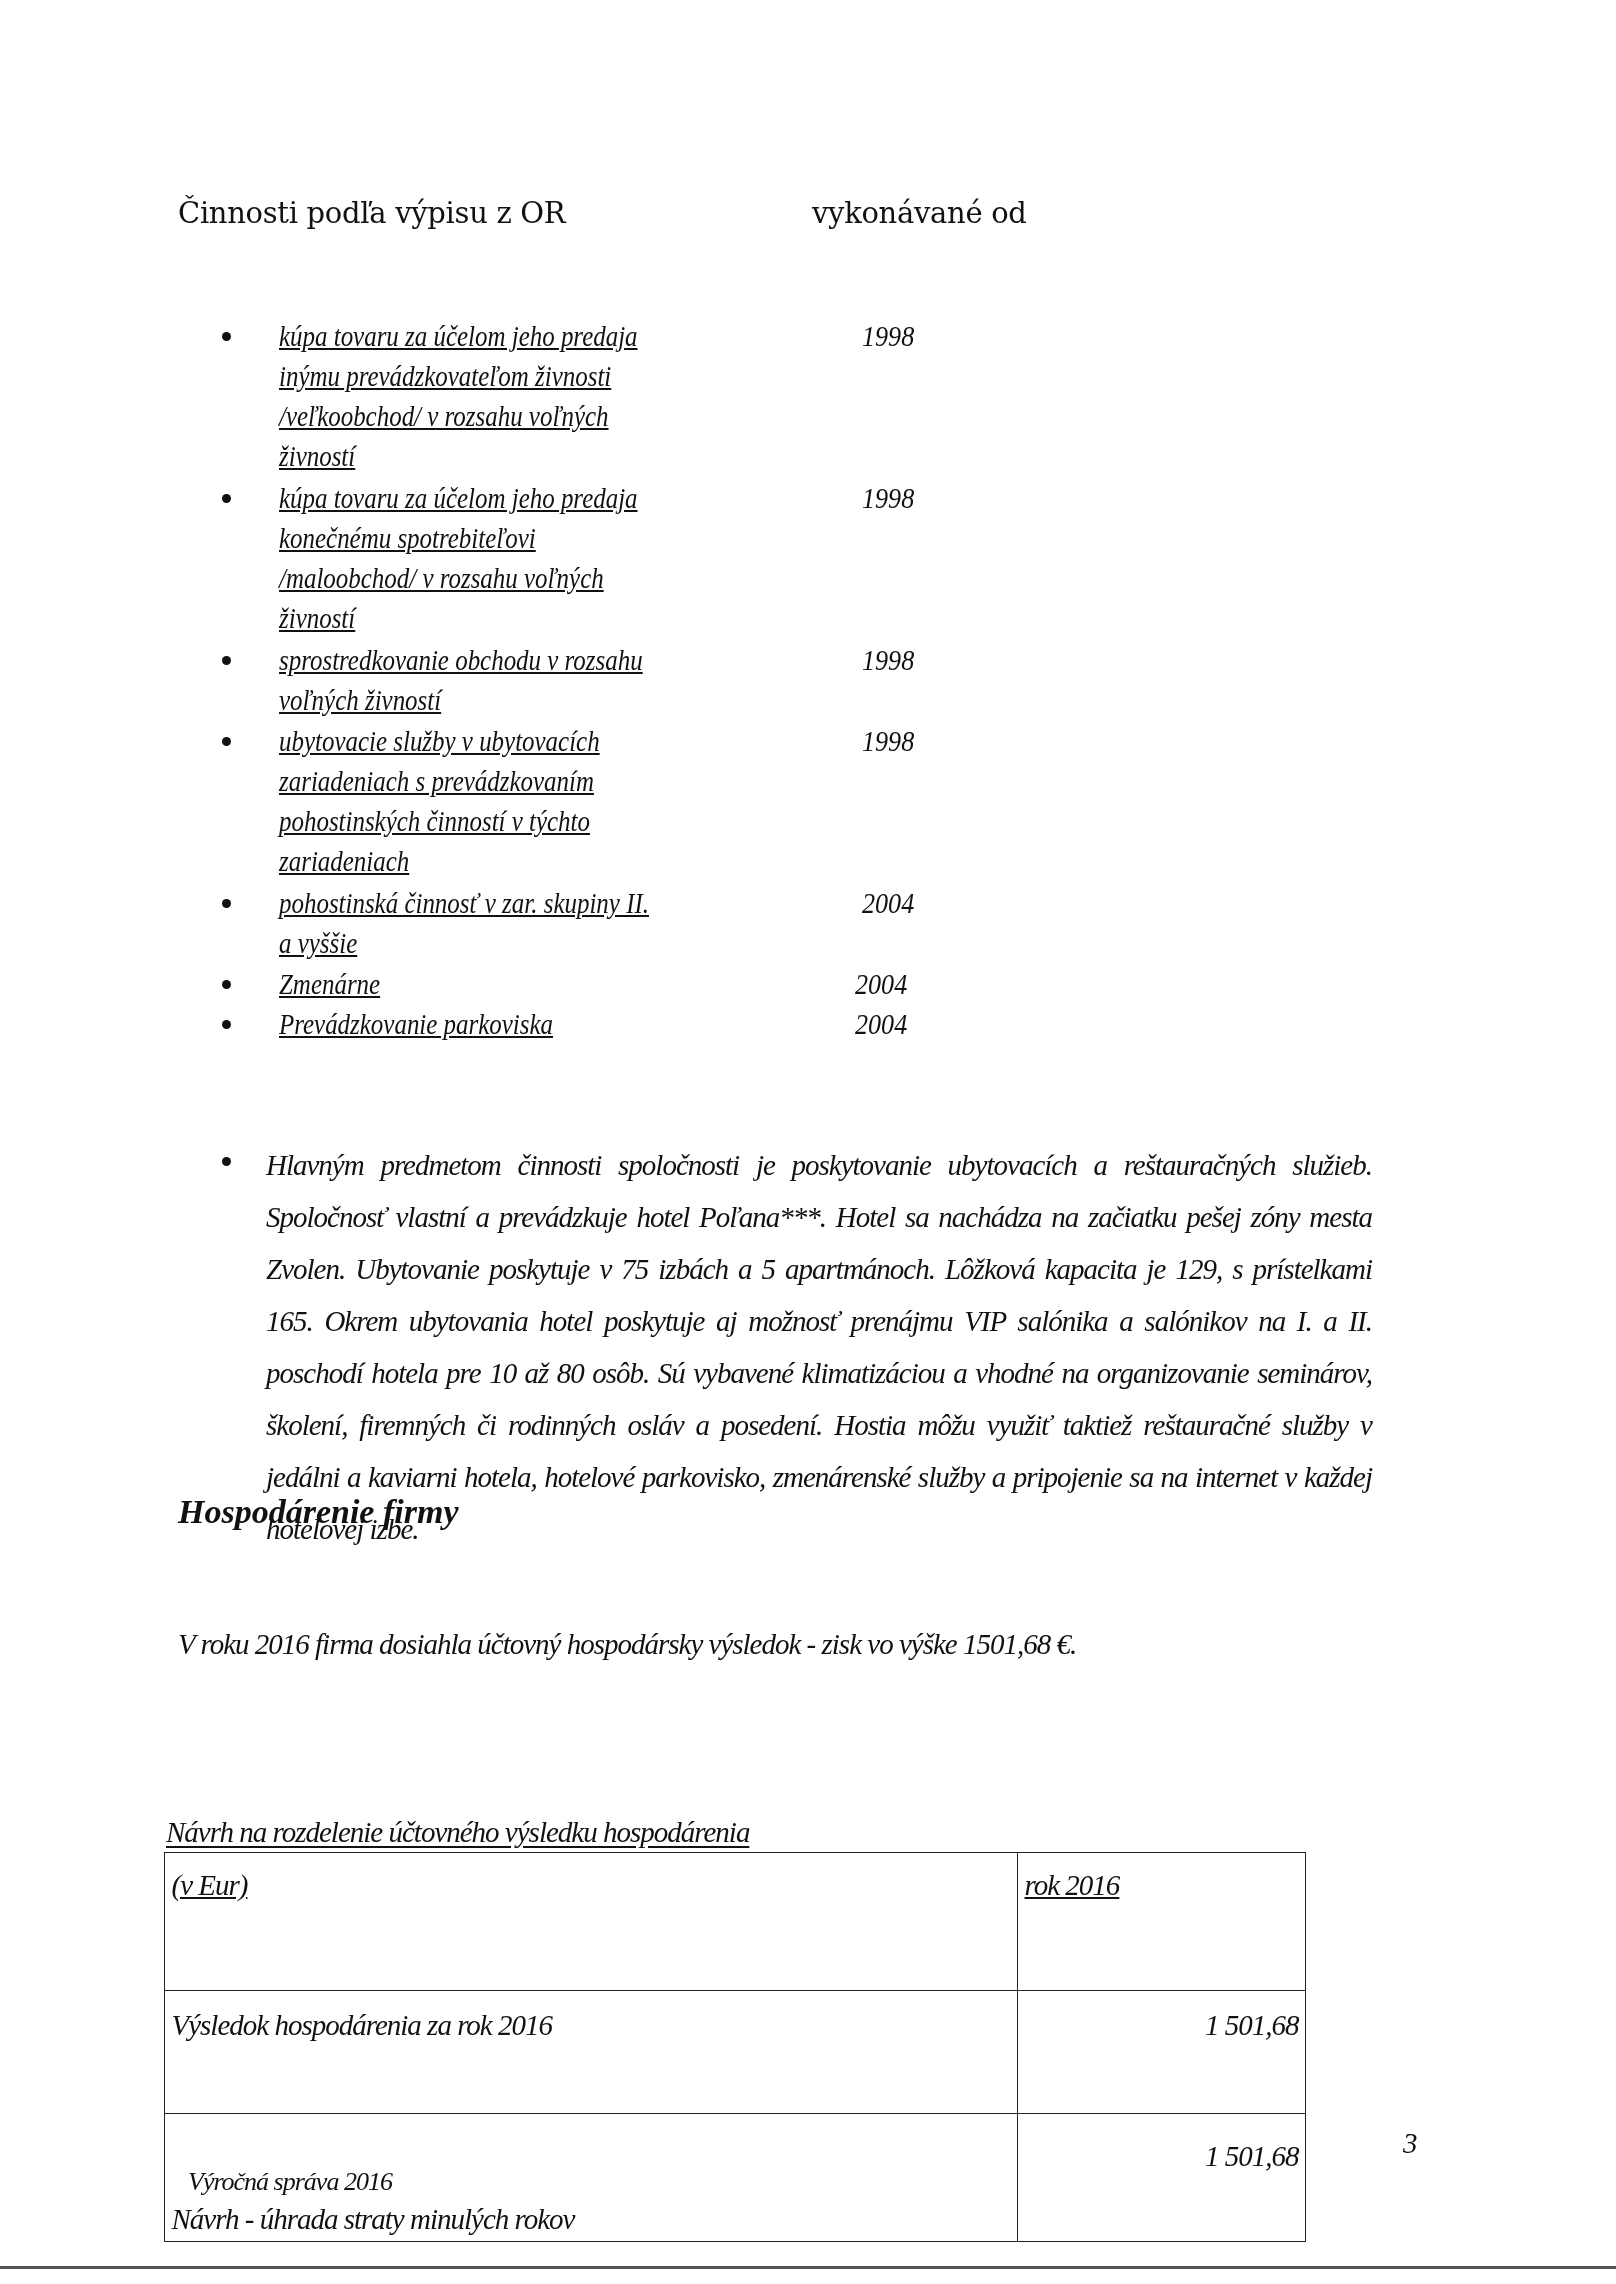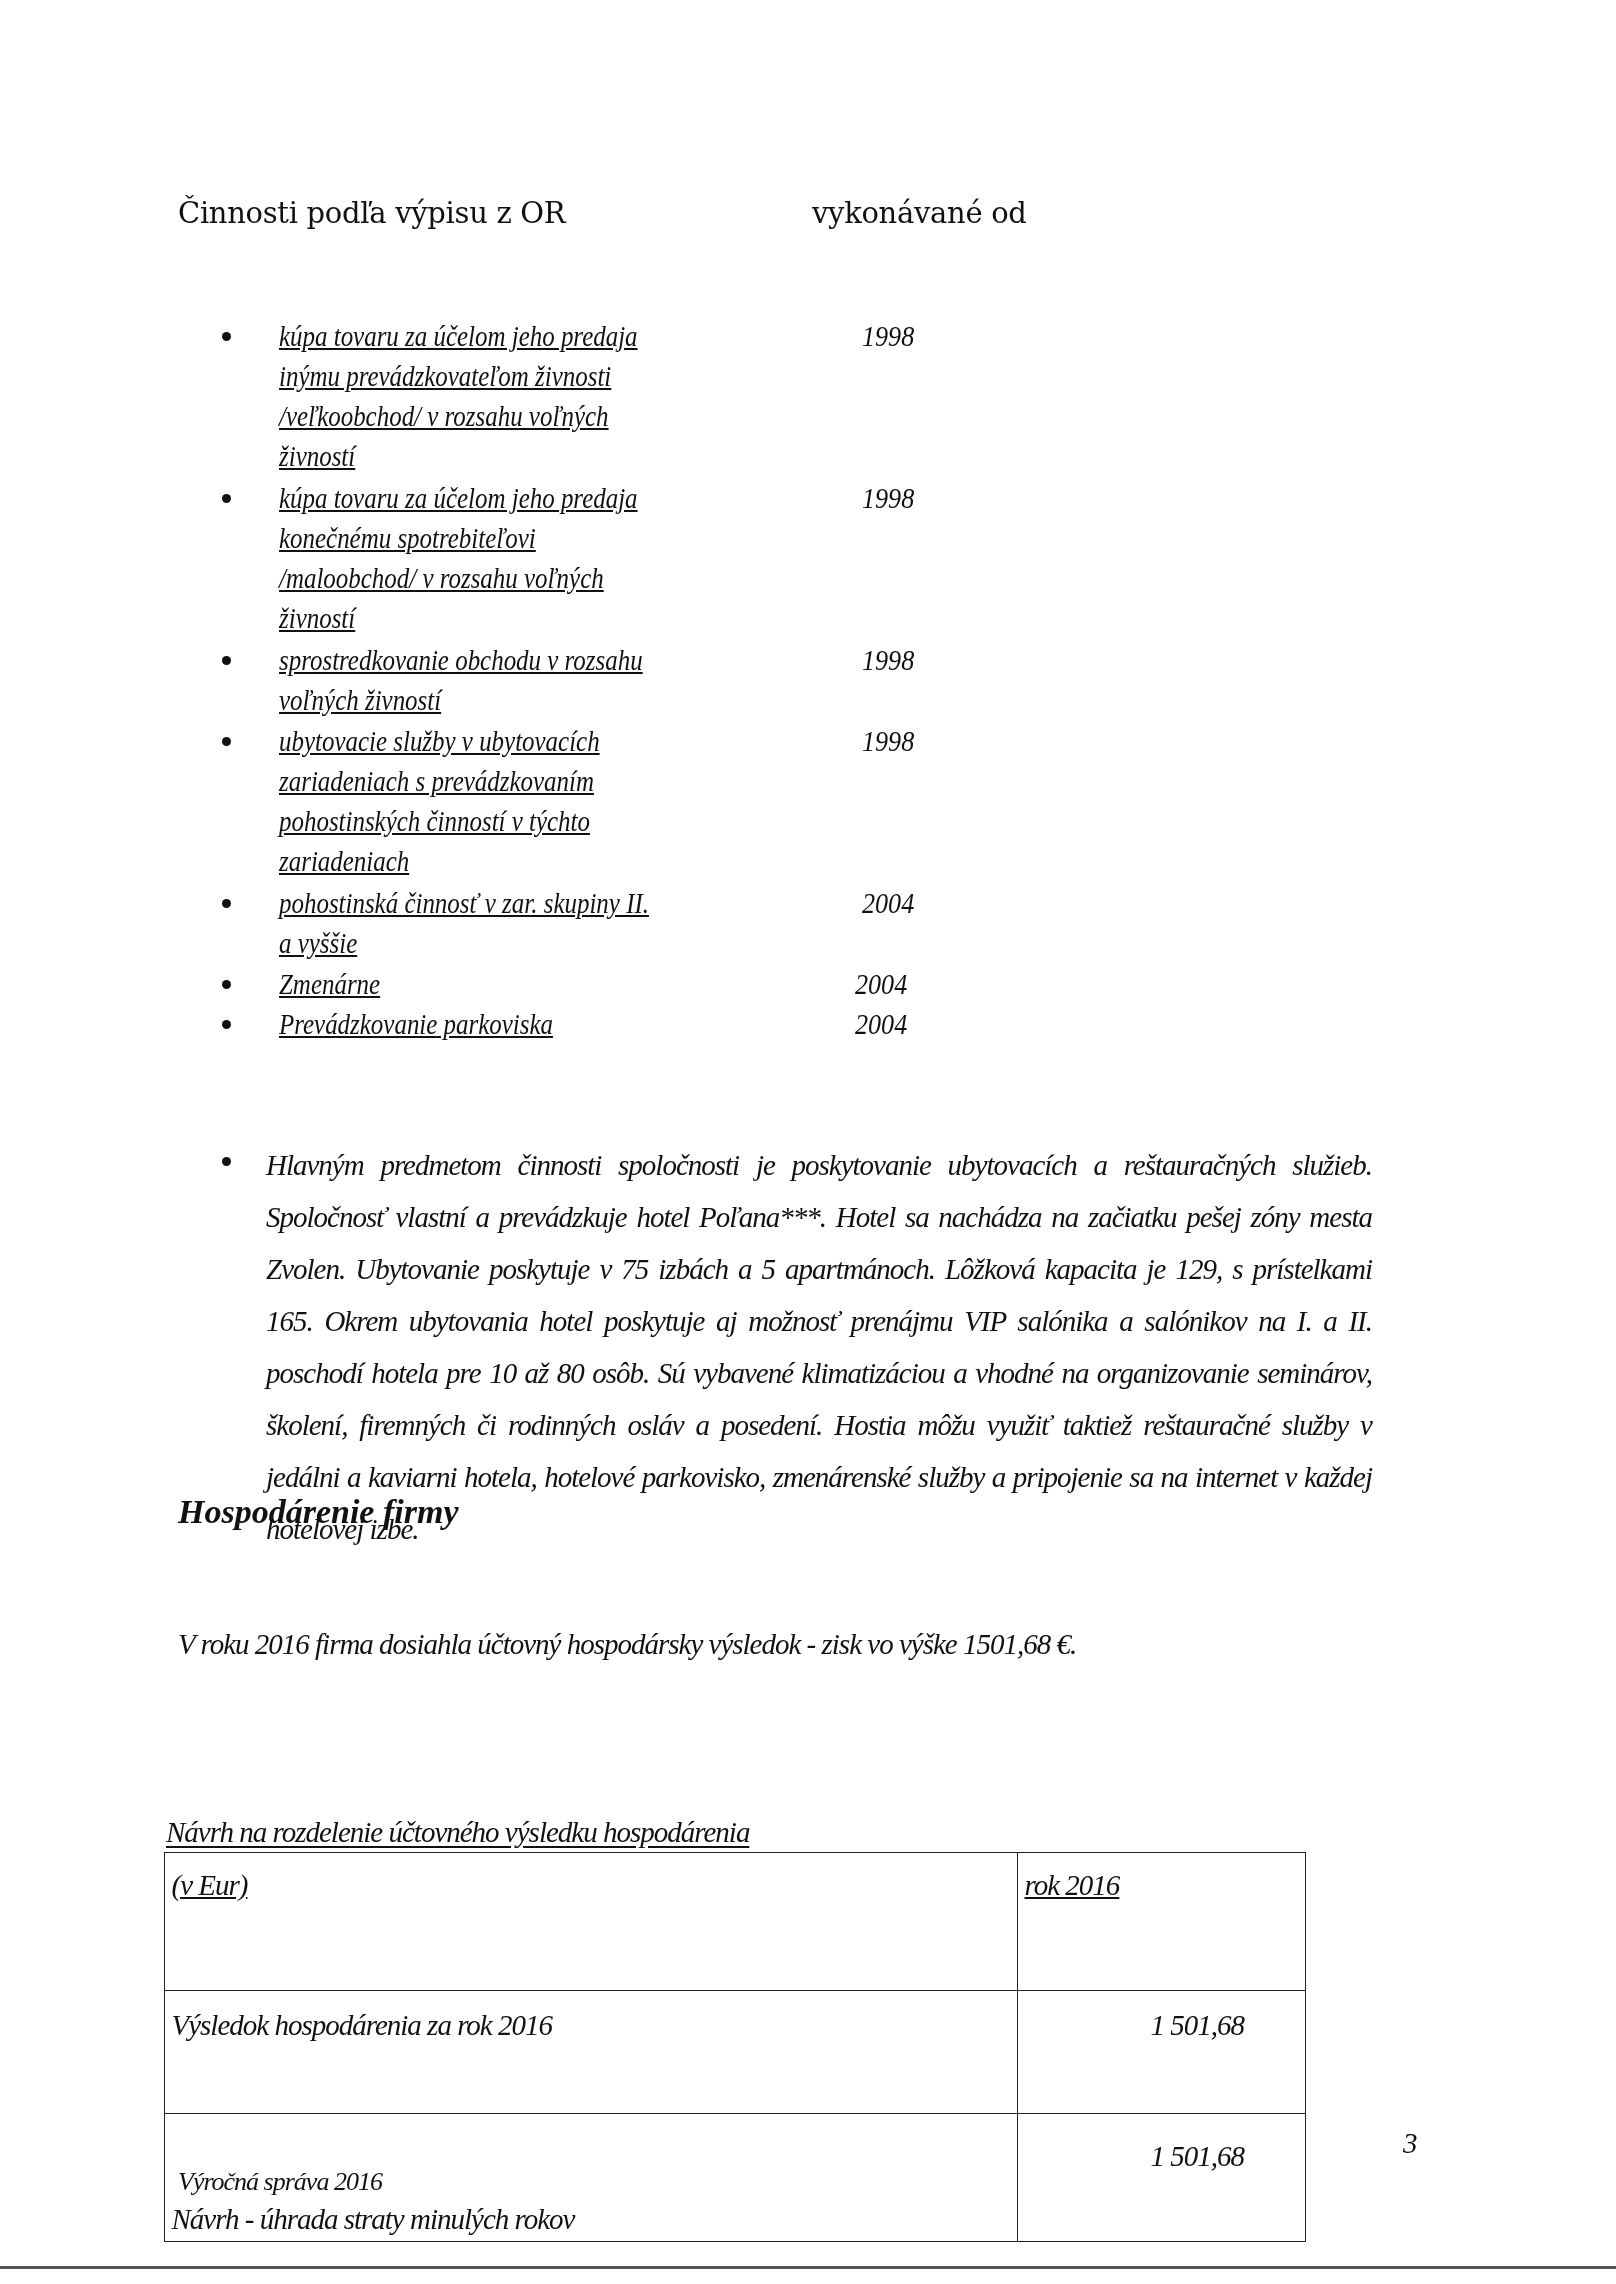--- a/index.html
+++ b/index.html
@@ -71,24 +71,24 @@
       font-style: italic; font-size: 29px; letter-spacing: -1px;
       vertical-align: top;
     }
     .fin-table td.c1 { width: 839px; }
     .fin-table td.c2 { }
     .row-h td { height: 121px; padding-top: 16px; text-decoration: underline; }
     .row-1 td { height: 104px; padding-top: 18px; margin-left: 8px; }
     .row-2 td { height: 101px; }
     .row-2 td.c1 { vertical-align: bottom; padding-bottom: 5.2px; }
     .row-2 td.c2 { padding-top: 26px; }
-    .fin-table td.val { text-align: center; padding-left: 78px; }
+    .fin-table td.val { text-align: right; padding-left: 78px; }
 
     .page-number { left: 1403px; top: 2127px; font-size: 29px; font-style: italic; }
-    .footer-title { left: 178px; top: 2167px; font-style: italic; font-size: 26px; letter-spacing: -1px; }
+    .footer-title { left: 188px; top: 2167px; font-style: italic; font-size: 26px; letter-spacing: -1px; }
     .bottom-edge { left: 0; top: 2266px; width: 1616px; height: 2.6px; background: #555; }
   </style>
 </head>
 <body>
 
 <div class="abs header-left">Činnosti podľa výpisu z OR</div>
 <div class="abs header-right">vykonávané od</div>
 
 <div class="abs activities">
   <div class="act-item" style="height:162px;">

